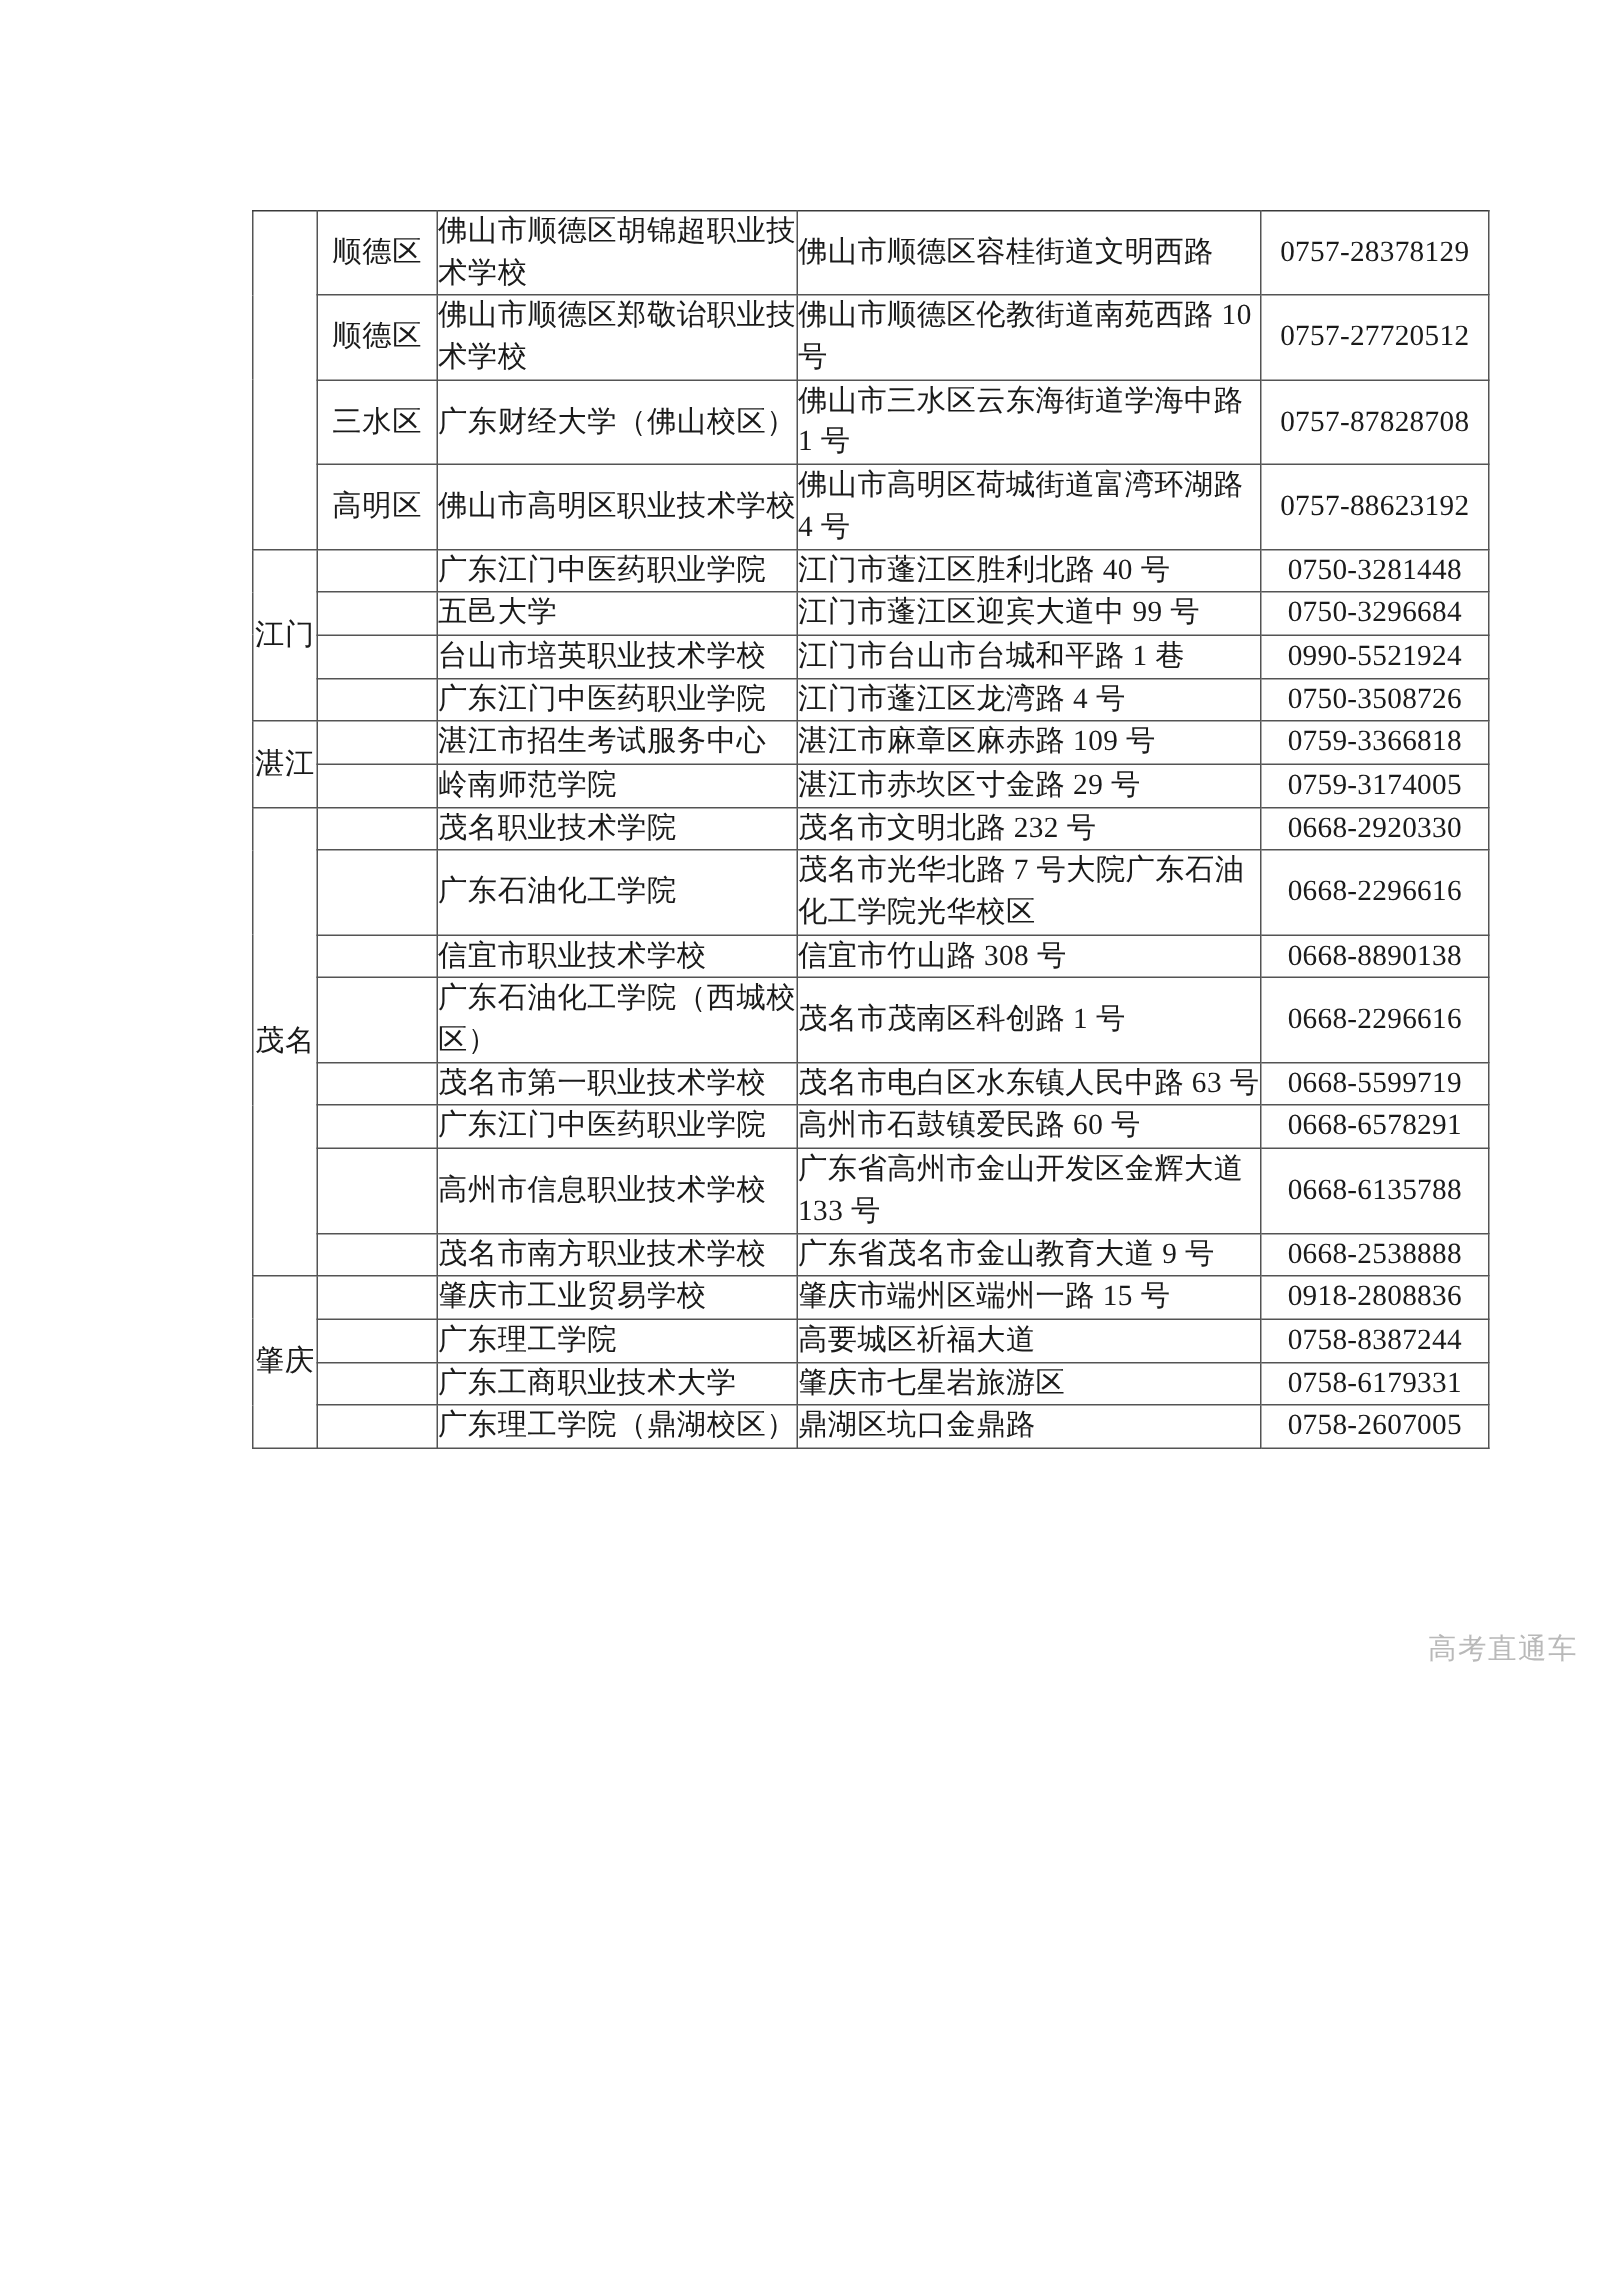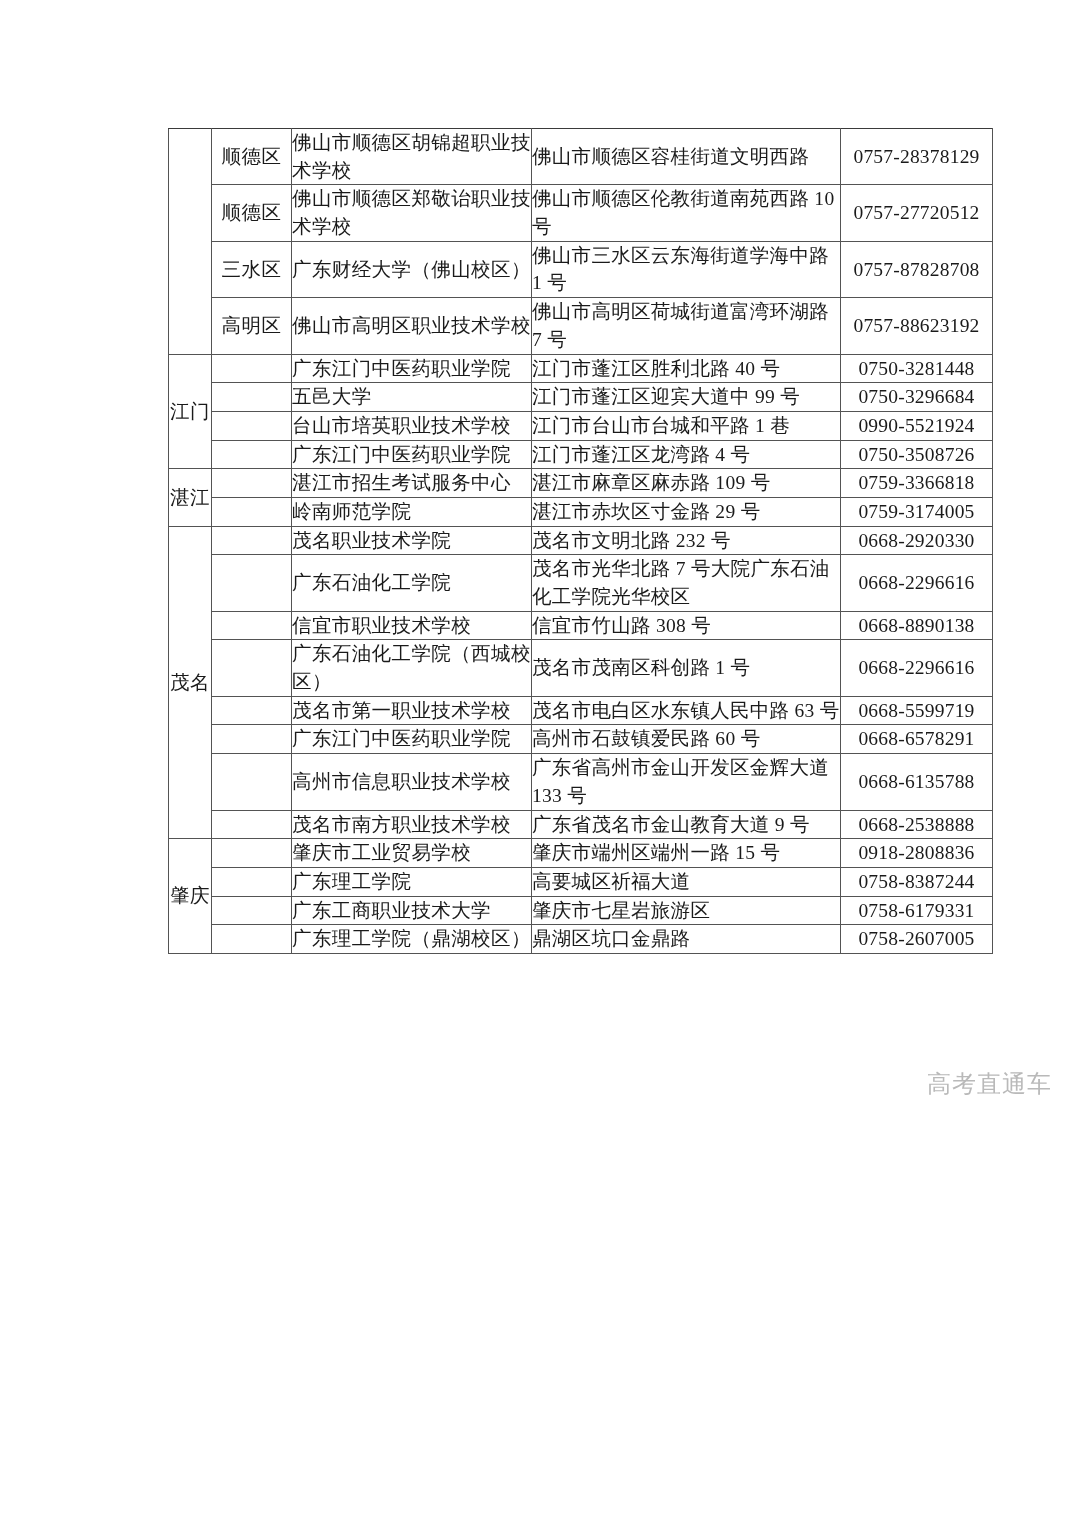--- a/index.html
+++ b/index.html
@@ -10,21 +10,21 @@
   body {
     width: 1080px;
     height: 1528px;
     position: relative;
     font-family: "Liberation Serif", "DejaVu Serif", serif;
     color: #1a1a1a;
     overflow: hidden;
   }
   .page {
     position: absolute;
-    left: 0; top: 4px;
+    left: 0; top: 16px;
     width: 1080px;
     height: 1120px;
     background: #ffffff;
     border-radius: 12px;
   }
   .table-wrap {
     position: absolute;
     left: 168px;
     top: 124px;
     width: 824px;
@@ -80,21 +80,21 @@
     margin-top: 47px;
   }
   tr.group-start > td {
     border-top: 1.6px solid #3a3a3a;
   }
   .watermark {
     position: absolute;
     right: 28px;
     bottom: 24px;
     font-family: "DejaVu Sans", "Liberation Sans", sans-serif;
-    font-size: 24px;
+    font-size: 19px;
     color: #b9b9b9;
     letter-spacing: 1px;
     user-select: none;
   }
 </style>
 </head>
 <body>
 
 <div class="page">
   <div class="table-wrap">
@@ -122,21 +122,21 @@
           </tr>
           <tr>
             <td class="cell-dist">三水区</td>
             <td class="cell-school">广东财经大学（佛山校区）</td>
             <td class="cell-addr">佛山市三水区云东海街道学海中路 1 号</td>
             <td class="cell-phone">0757-87828708</td>
           </tr>
           <tr>
             <td class="cell-dist">高明区</td>
             <td class="cell-school">佛山市高明区职业技术学校</td>
-            <td class="cell-addr">佛山市高明区荷城街道富湾环湖路 7 号</td>
+            <td class="cell-addr">佛山市高明区荷城街道富湾环湖路 4 号</td>
             <td class="cell-phone">0757-88623192</td>
           </tr>
           <tr class="group-start">
             <td class="cell-city" rowspan="4">江门</td>
             <td class="cell-dist"></td>
             <td class="cell-school">广东江门中医药职业学院</td>
             <td class="cell-addr">江门市蓬江区胜利北路 40 号</td>
             <td class="cell-phone">0750-3281448</td>
           </tr>
           <tr>

